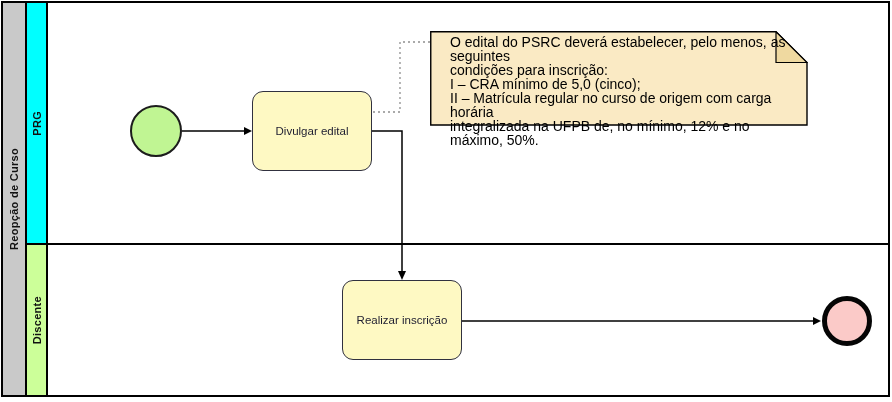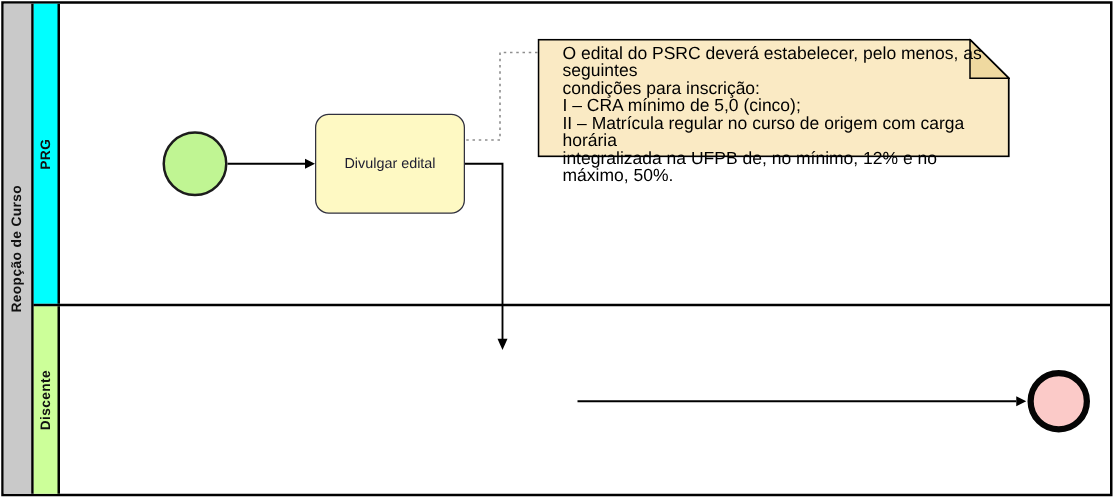--- a/index.html
+++ b/index.html
@@ -92,20 +92,23 @@
       <polyline points="373,112 400,112 400,42 430,42" fill="none" stroke="#8f8f8f" stroke-width="1.3" stroke-dasharray="2,3"></polyline>
     </g>
   </svg>
 
   <div class="event start"></div>
 
   <div class="task t1">
     <span>Divulgar edital</span>
   </div>
 
+  <div class="task t2">
+    <span>Realizar inscrição</span>
+  </div>
 
   <div class="event end"></div>
 
   <svg class="note-svg" width="378" height="95">
     <polygon points="0.75,0.75 346,0.75 377,31.5 377,94 0.75,94" fill="#FAEAC4" stroke="#000" stroke-width="1.4"></polygon>
     <polygon points="346,0.75 346,31.5 377,31.5" fill="#EFD9A0" stroke="#000" stroke-width="1.2"></polygon>
   </svg>
   <div class="note-text">O edital do PSRC deverá estabelecer, pelo menos, as seguintes
 condições para inscrição:
 I – CRA mínimo de 5,0 (cinco);

